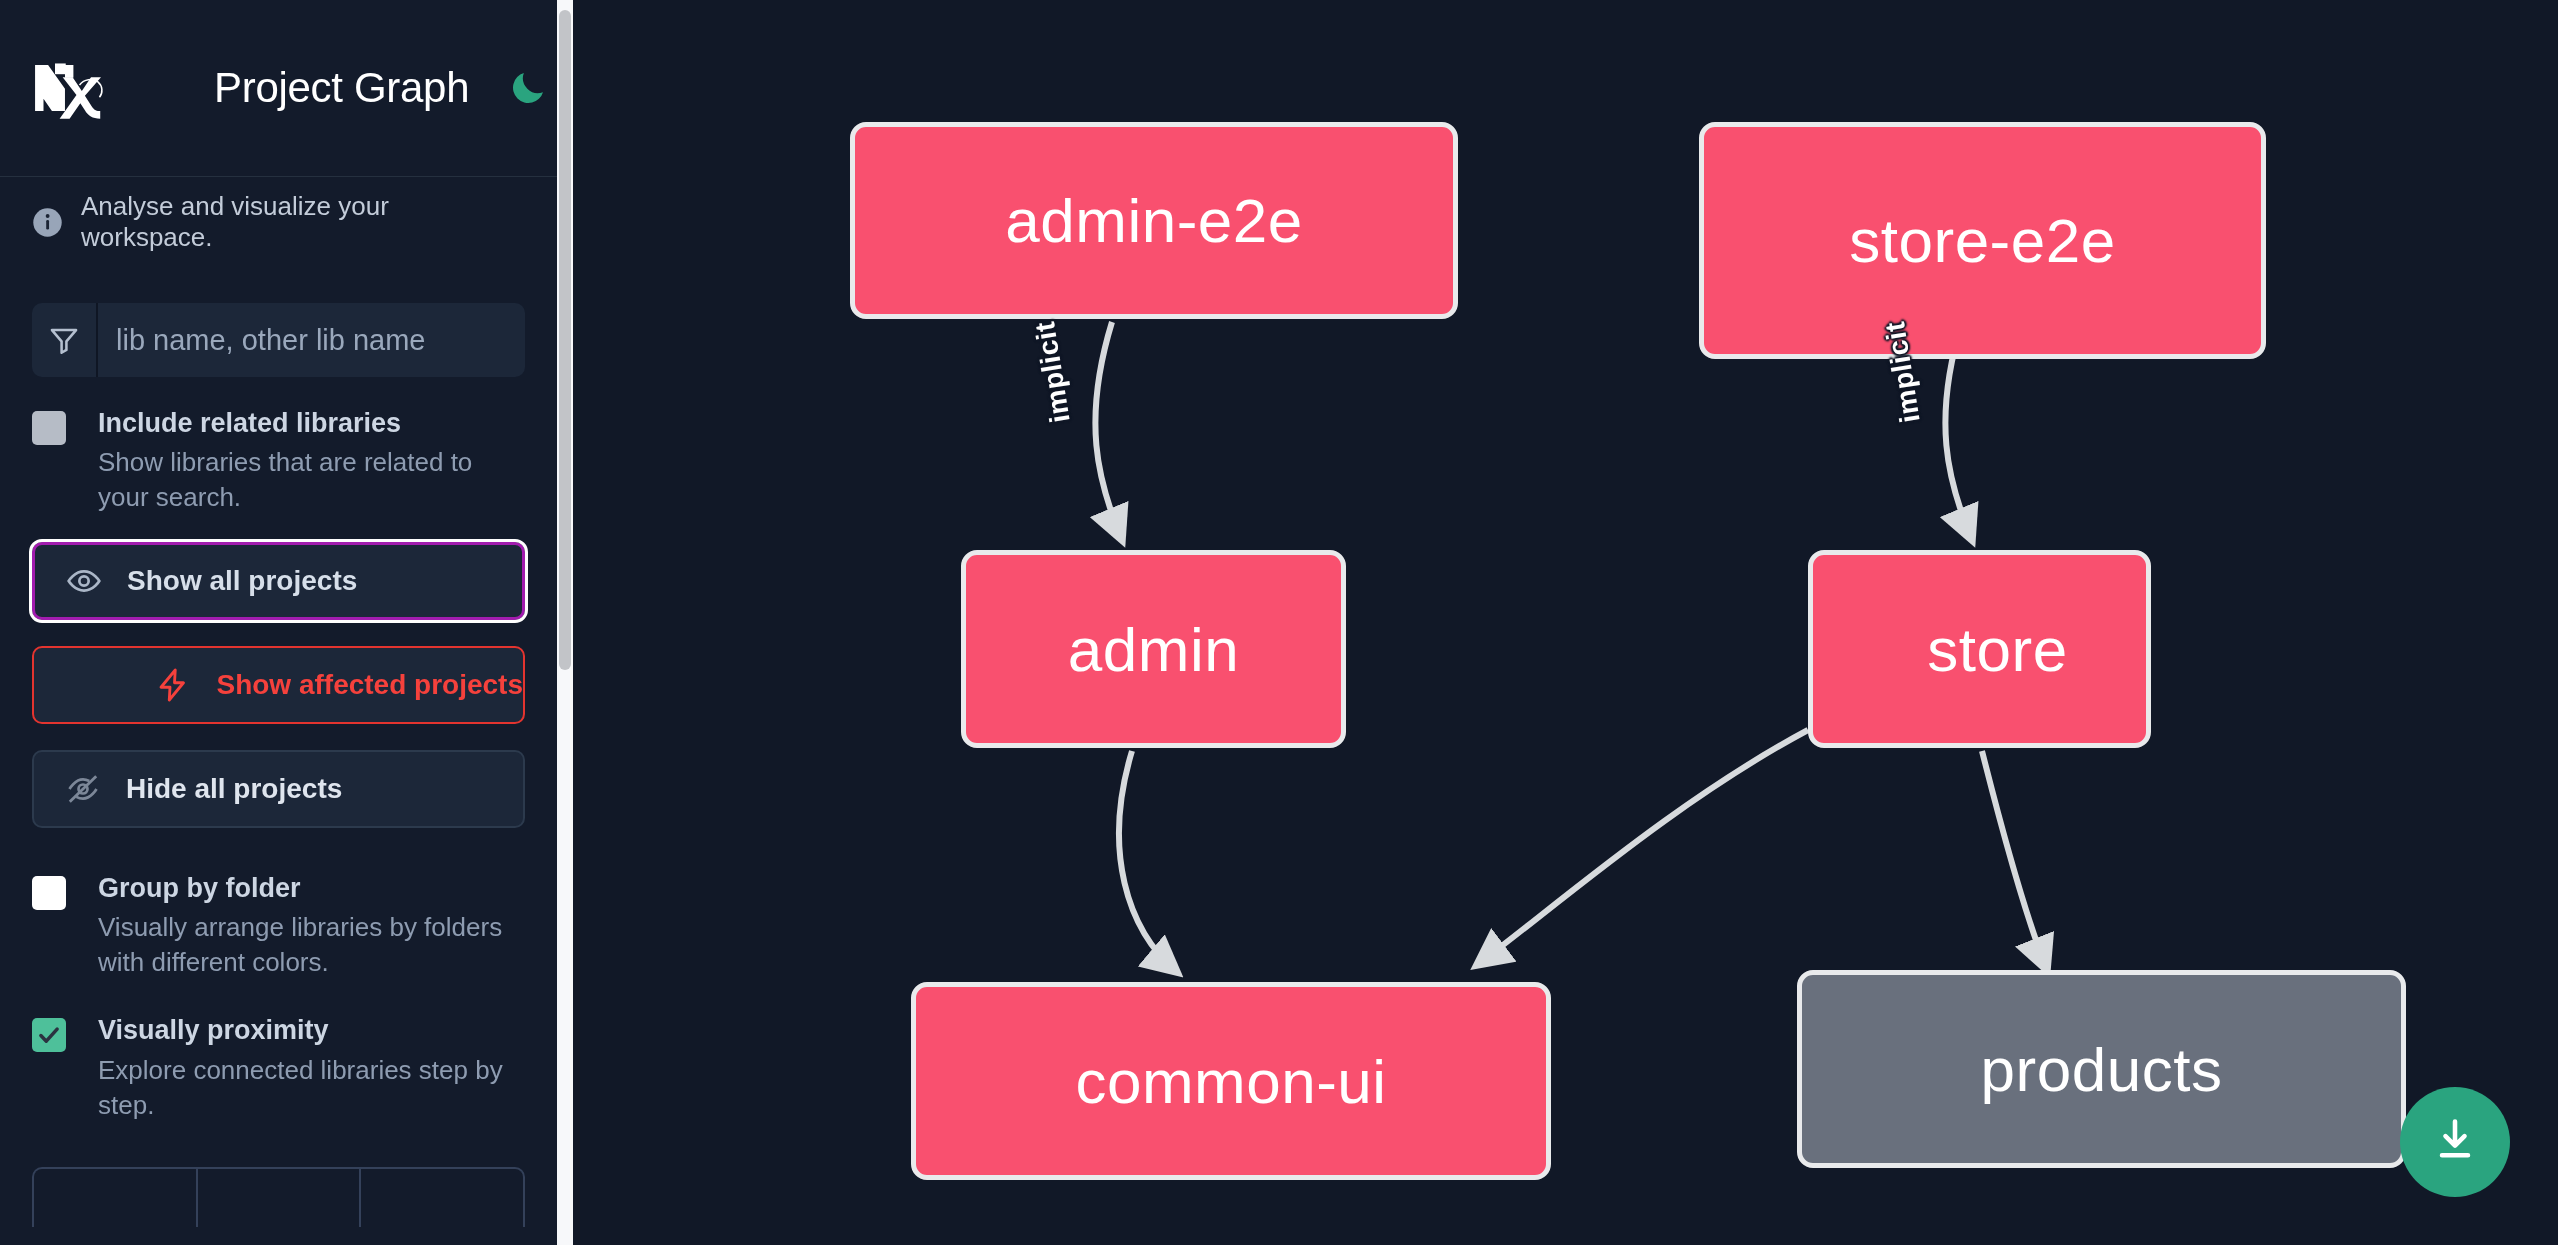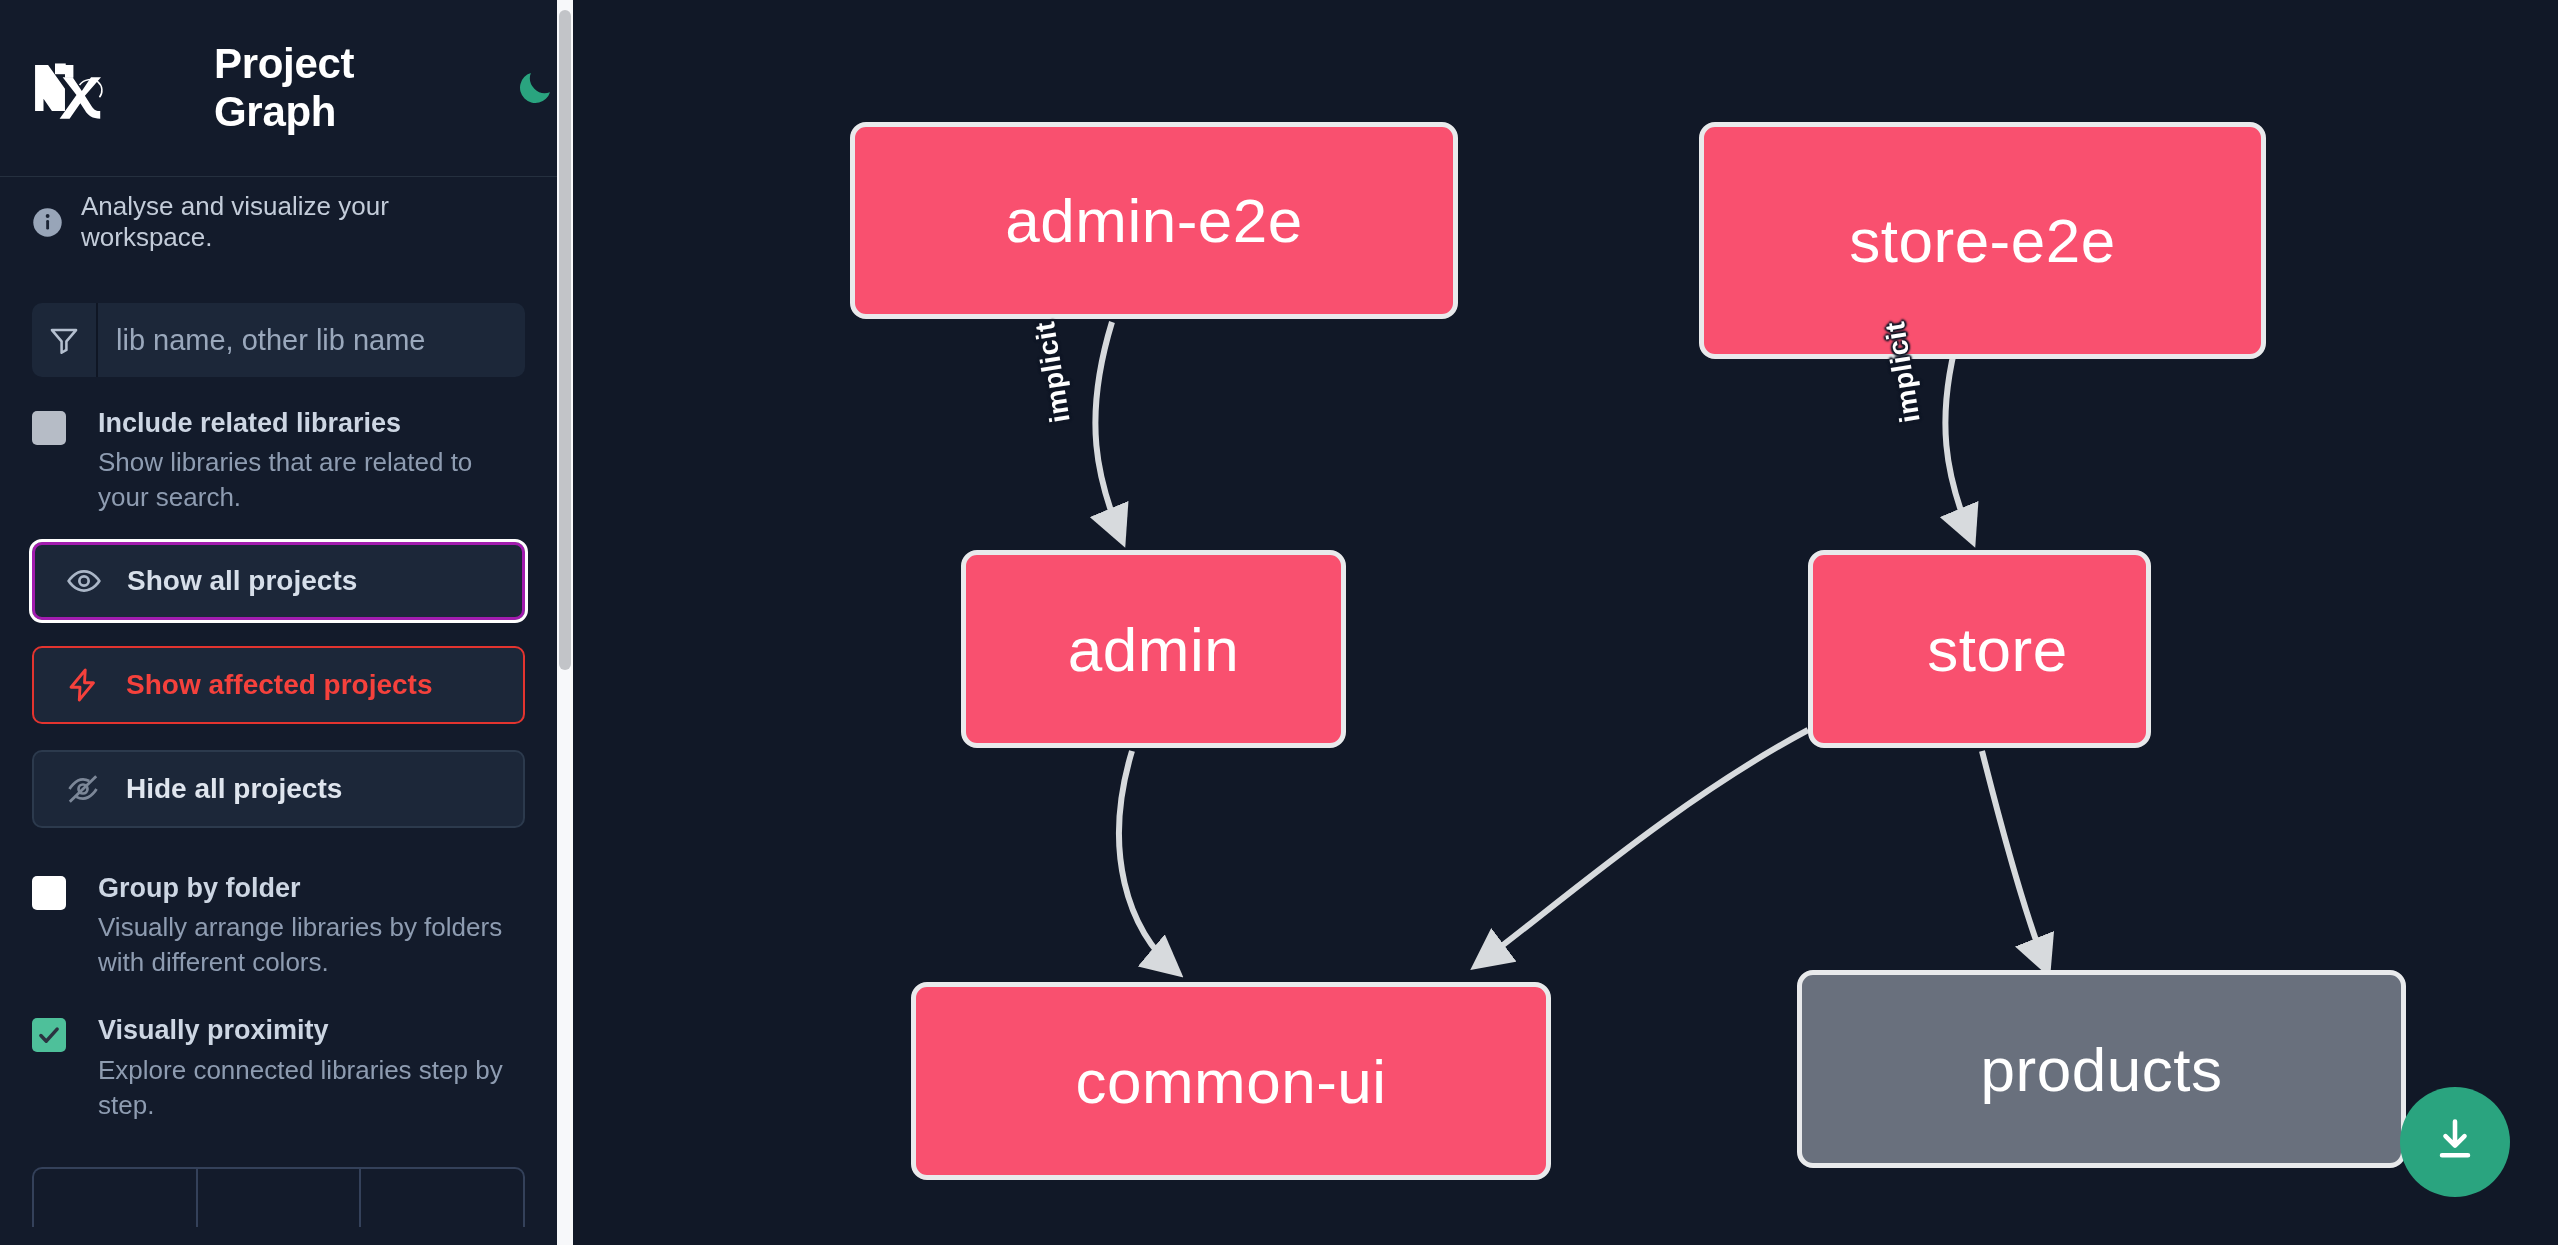--- a/index.html
+++ b/index.html
@@ -22,21 +22,21 @@
   .sb-header {
     height: 177px;
     display: flex; align-items: center;
     padding-left: 32px;
     border-bottom: 1px solid #25303f;
   }
   .nx-logo { width: 92px; height: 62px; flex: 0 0 auto; }
   .sb-title {
     color: #ffffff;
     font-size: 42px;
-    font-weight: 700;
+    font-weight: 400;
     letter-spacing: -0.3px;
     margin-left: 90px;
   }
   .moon-btn {
     margin-left: 36px;
     width: 46px; height: 46px;
     display: flex; align-items: center; justify-content: center;
     cursor: pointer;
   }
 
@@ -110,21 +110,21 @@
     margin-top: 26px;
     cursor: pointer;
     font-size: 28px; font-weight: 700;
   }
   .btn.focused {
     border: 3px solid #a21caf;
     outline: 3px solid #ffffff;
     outline-offset: 0px;
     color: #d7dfea;
   }
-  .btn.danger { border: 2px solid #e3342f; color: #f5413c; }
+  .btn.danger { border: 2px solid #e3342f; color: #f5413c; justify-content: flex-end; }
   .btn.muted { border: 2px solid #2c3a4d; color: #dfe5ee; }
   .btn-icon { width: 38px; height: 38px; flex: 0 0 38px; display:flex; align-items:center; justify-content:center; }
 
   .btn-group-peek {
     margin-top: 44px;
     height: 60px;
     display: flex;
     border: 2px solid #34415a;
     border-bottom: none;
     border-radius: 10px 10px 0 0;

